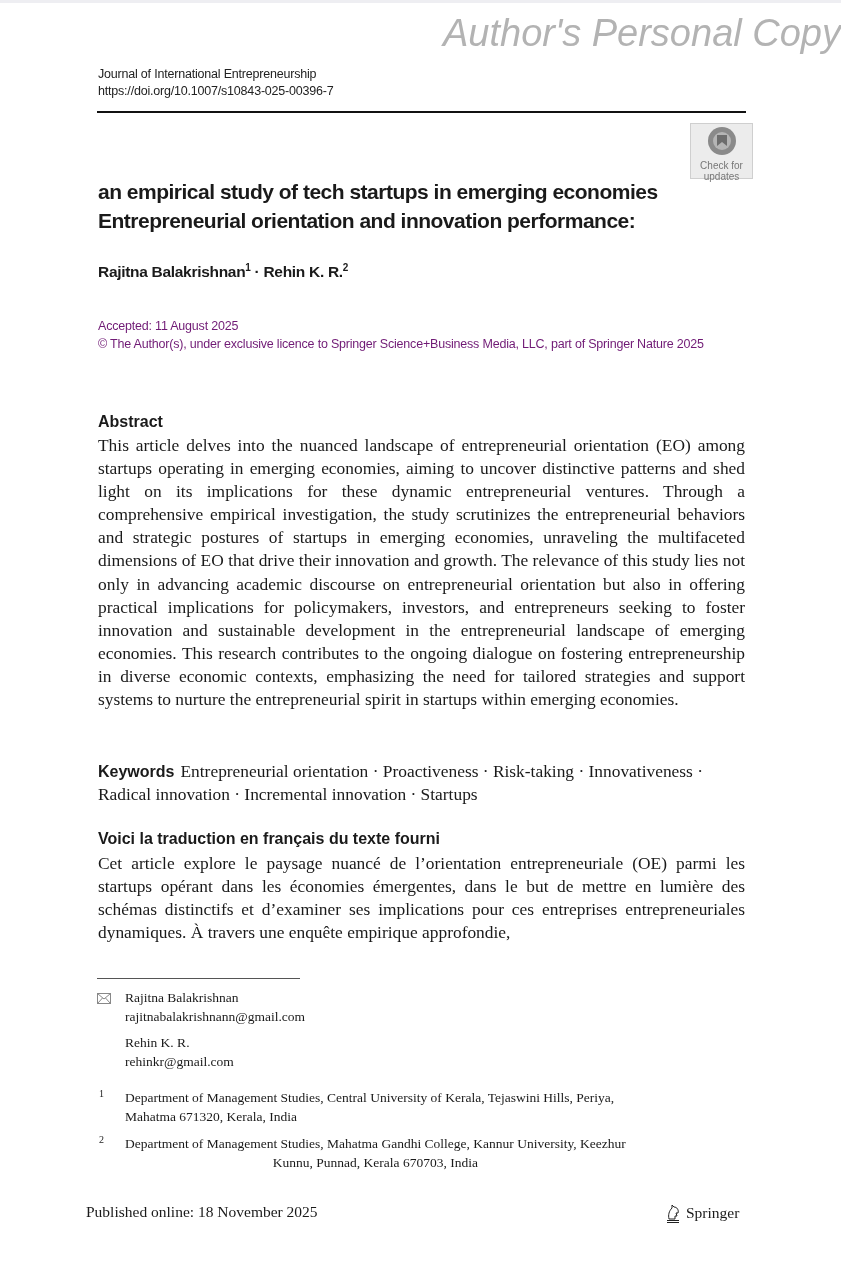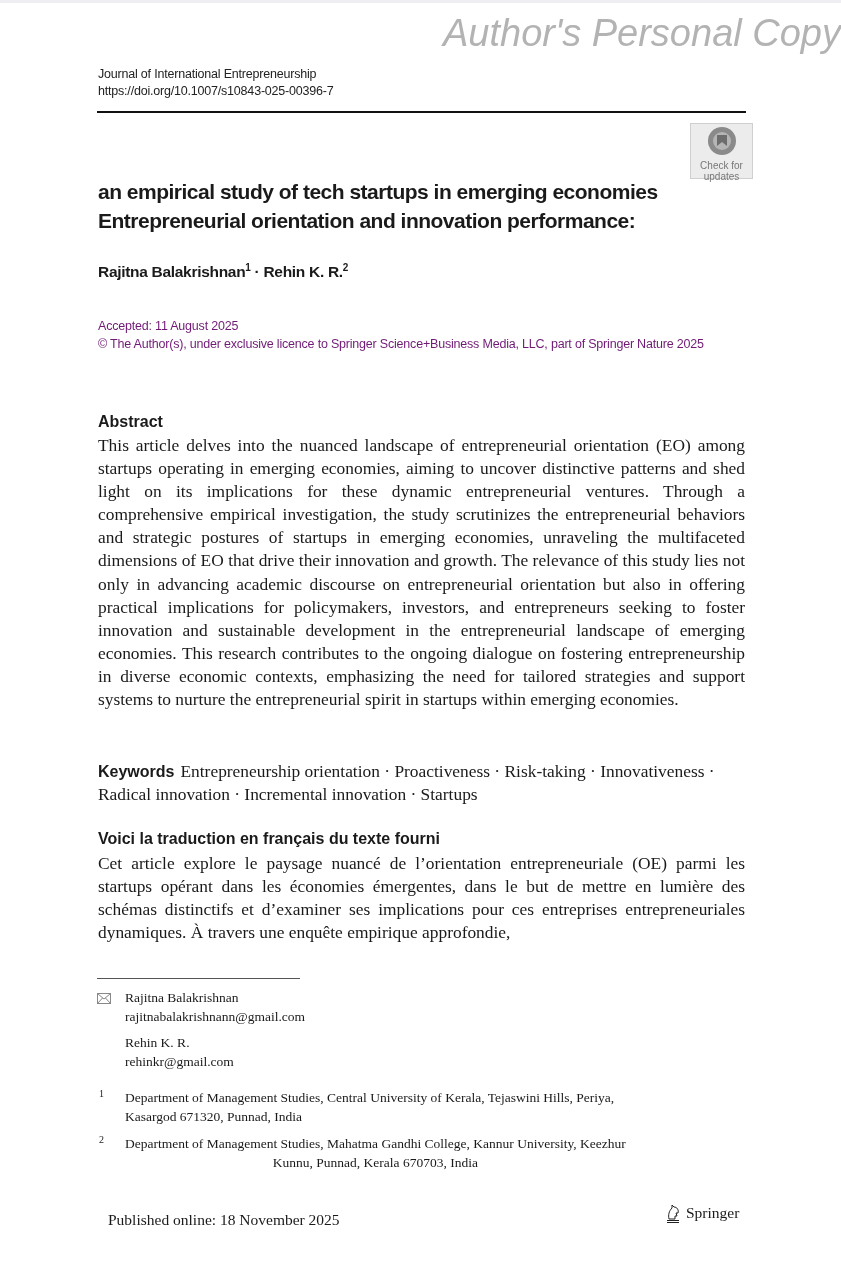--- a/index.html
+++ b/index.html
@@ -58,22 +58,22 @@
   .french-h { position: absolute; left: 98px; top: 830px; }
   .french-body { top: 852px; }
   .rule-foot { position: absolute; left: 97px; top: 978px; width: 203px; height: 1px; background: #555; }
   .foot {
     position: absolute; left: 125px; font-family: "Liberation Serif", serif; font-size: 13.5px;
     line-height: 18.5px; color: #1a1a1a;
   }
   .mail-icon { position: absolute; left: 97px; top: 993px; width: 14px; height: 11px; }
   .fn-num { position: absolute; left: 99px; font-family: "Liberation Serif", serif; font-size: 10px; color: #222; }
   .published {
-    position: absolute; left: 108px; top: 1203px; font-family: "Liberation Serif", serif;
-    font-size: 15.5px; color: #1a1a1a; margin-top: 8px;
+    position: absolute; left: 86px; top: 1203px; font-family: "Liberation Serif", serif;
+    font-size: 15.5px; color: #1a1a1a;
   }
   .springer {
     position: absolute; left: 664px; top: 1203px; font-family: "Liberation Serif", serif;
     font-size: 15.5px; color: #1a1a1a; display: flex; align-items: center; gap: 4px;
   }
   .springer svg { width: 18px; height: 20px; }
 </style>
 </head>
 <body>
 
@@ -109,21 +109,21 @@
 
 <div class="meta">
   <div>Accepted: 11 August 2025</div>
   <div>© The Author(s), under exclusive licence to Springer Science+Business Media, LLC, part of Springer Nature 2025</div>
 </div>
 
 <div class="h-section abstract-h">Abstract</div>
 <div class="body-text abstract-body">This article delves into the nuanced landscape of entrepreneurial orientation (EO) among startups operating in emerging economies, aiming to uncover distinctive patterns and shed light on its implications for these dynamic entrepreneurial ventures. Through a comprehensive empirical investigation, the study scrutinizes the entrepreneurial behaviors and strategic postures of startups in emerging economies, unraveling the multifaceted dimensions of EO that drive their innovation and growth. The relevance of this study lies not only in advancing academic discourse on entrepreneurial orientation but also in offering practical implications for policymakers, investors, and entrepreneurs seeking to foster innovation and sustainable development in the entrepreneurial landscape of emerging economies. This research contributes to the ongoing dialogue on fostering entrepreneurship in diverse economic contexts, emphasizing the need for tailored strategies and support systems to nurture the entrepreneurial spirit in startups within emerging economies.</div>
 
 <div class="keywords">
-  <span class="kh">Keywords</span><span>Entrepreneurship orientation · Proactiveness · Risk-taking · Innovativeness · Radical innovation · Incremental innovation · Startups</span>
+  <span class="kh">Keywords</span><span>Entrepreneurial orientation · Proactiveness · Risk-taking · Innovativeness · Radical innovation · Incremental innovation · Startups</span>
 </div>
 
 <div class="h-section french-h">Voici la traduction en français du texte fourni</div>
 <div class="body-text french-body">Cet article explore le paysage nuancé de l’orientation entrepreneuriale (OE) parmi les startups opérant dans les économies émergentes, dans le but de mettre en lumière des schémas distinctifs et d’examiner ses implications pour ces entreprises entrepreneuriales dynamiques. À travers une enquête empirique approfondie,</div>
 
 <div class="rule-foot"></div>
 
 <svg class="mail-icon" viewBox="0 0 14 11">
   <rect x="0.5" y="0.5" width="13" height="10" fill="none" stroke="#888" stroke-width="1"></rect>
   <path d="M0.5 0.5 L7 6 L13.5 0.5 M0.5 10.5 L5.5 5 M13.5 10.5 L8.5 5" fill="none" stroke="#888" stroke-width="1"></path>
@@ -134,21 +134,21 @@
   <div>rajitnabalakrishnann@gmail.com</div>
 </div>
 <div class="foot" style="top: 1034px;">
   <div>Rehin K. R.</div>
   <div>rehinkr@gmail.com</div>
 </div>
 
 <div class="fn-num" style="top: 1088px;">1</div>
 <div class="foot" style="top: 1089px;">
   <div>Department of Management Studies, Central University of Kerala, Tejaswini Hills, Periya,</div>
-  <div>Kasargod 671320, Punnad, India</div>
+  <div>Mahatma 671320, Kerala, India</div>
 </div>
 
 <div class="fn-num" style="top: 1134px;">2</div>
 <div class="foot" style="top: 1135px; text-align: center;">
   <div>Department of Management Studies, Mahatma Gandhi College, Kannur University, Keezhur</div>
   <div>Kunnu, Punnad, Kerala 670703, India</div>
 </div>
 
 <div class="published">Published online: 18 November 2025</div>
 

